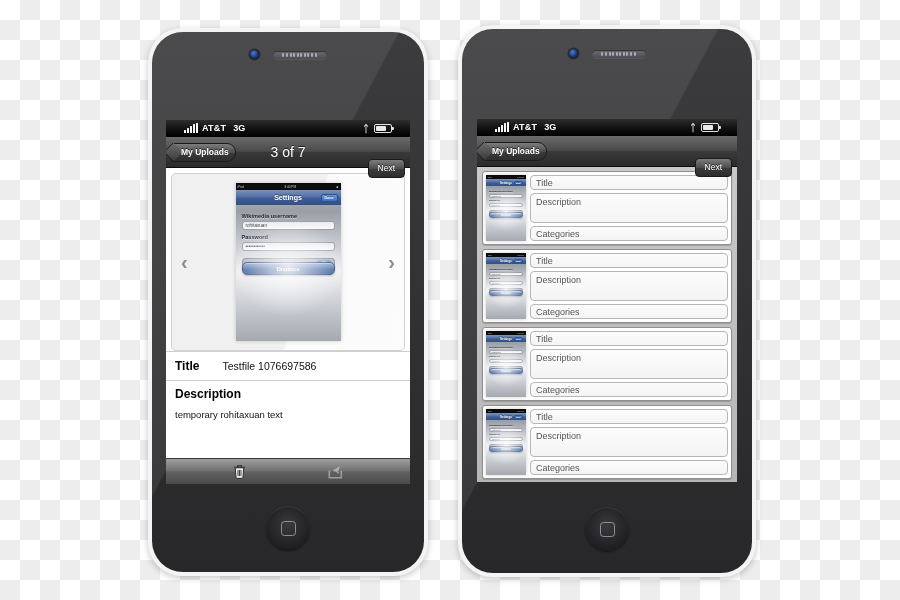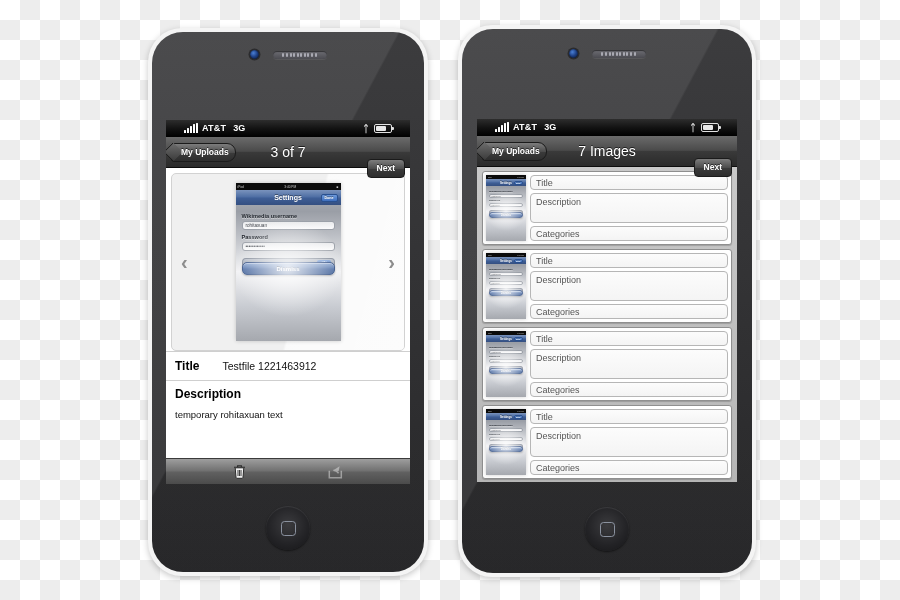--- a/index.html
+++ b/index.html
@@ -141,21 +141,21 @@
     border-left: 1px solid #1b1b1b; border-bottom: 1px solid #1b1b1b;
     border-radius: 0 0 0 3px;
     z-index: -1;
   }
   .btn-next {
     position: relative; z-index: 2; margin-left: auto;
     height: 19px; padding: 0 9px;
     display: flex; align-items: center;
     background: linear-gradient(180deg,#7d7d7d,#4d4d4d 50%,#3b3b3b 51%,#2e2e2e);
     border: 1px solid #1b1b1b; border-radius: 4px;
-    color: #fff; font-size: 8.5px; font-weight: bold;
+    color: #fff; font-size: 8.5px; font-weight: normal;
     text-shadow: 0 -1px 0 rgba(0,0,0,.6);
     white-space: nowrap;
     margin-top: 32px;
   }
 
   
   .detail-body { flex: 1; background: #fff; display: flex; flex-direction: column; min-height: 0; }
 
   .image-stage {
     flex: 0 0 178px;
@@ -419,21 +419,21 @@
                 <div class="shot-dismiss">Dismiss</div>
               </div>
               <span class="shot-glow"></span>
             </div>
 
             <span class="arrow right">›</span>
           </div>
 
           <div class="meta-row">
             <span class="meta-key">Title</span>
-            <span class="meta-val">Testfile 1221463912</span>
+            <span class="meta-val">Testfile 1076697586</span>
           </div>
 
           <div class="desc-head">Description</div>
           <div class="desc-text">temporary rohitaxuan text</div>
 
           <div class="toolbar">
             <span class="tb-icon">
               <svg width="13" height="15" viewBox="0 0 13 15" aria-hidden="true">
                 <path d="M1 3.2h11M4.6 3.2V1.8h3.8v1.4" stroke="#2b2b2b" stroke-width="1.1" fill="none"></path>
                 <path d="M2.2 3.8h8.6l-.8 9.6a1 1 0 0 1-1 .9H4a1 1 0 0 1-1-.9z" fill="#f0f0f0" stroke="#2b2b2b" stroke-width="1"></path>
@@ -496,21 +496,20 @@
           <span class="sb-right">
             <span class="bt-icon">ᛏ</span>
             <span class="battery">
                 <i></i>
               </span>
           </span>
         </div>
 
         <div class="navbar">
           <div class="btn-back">My Uploads</div>
-          <div class="nav-title">7 Images</div>
           <div class="btn-next">Next</div>
         </div>
 
         <div class="list-body">
 
           <div class="card">
             <div class="shot shot-thumb">
               <div class="shot-status">
                 <span>iPod</span>
                 <span>3:40 PM</span>

